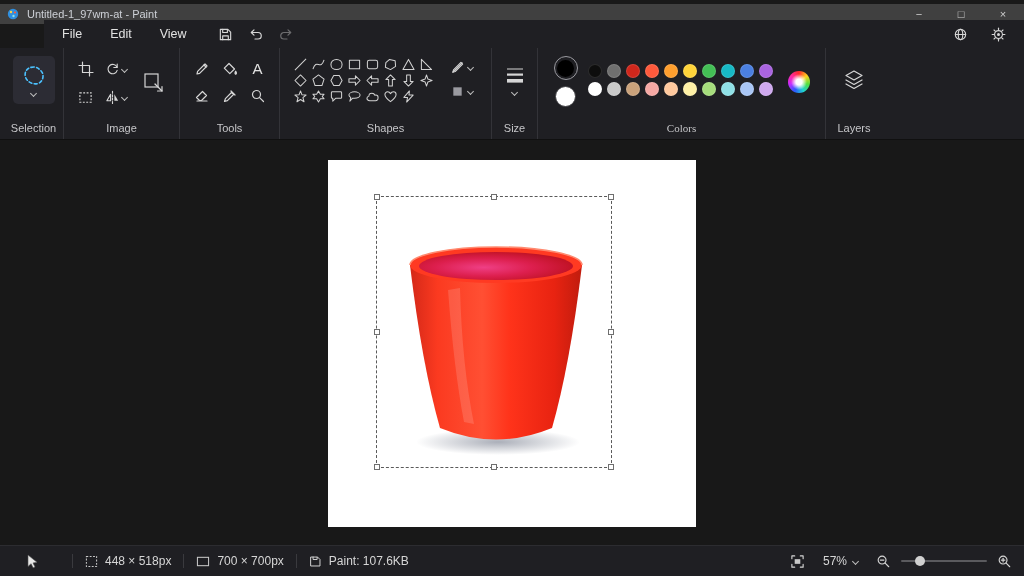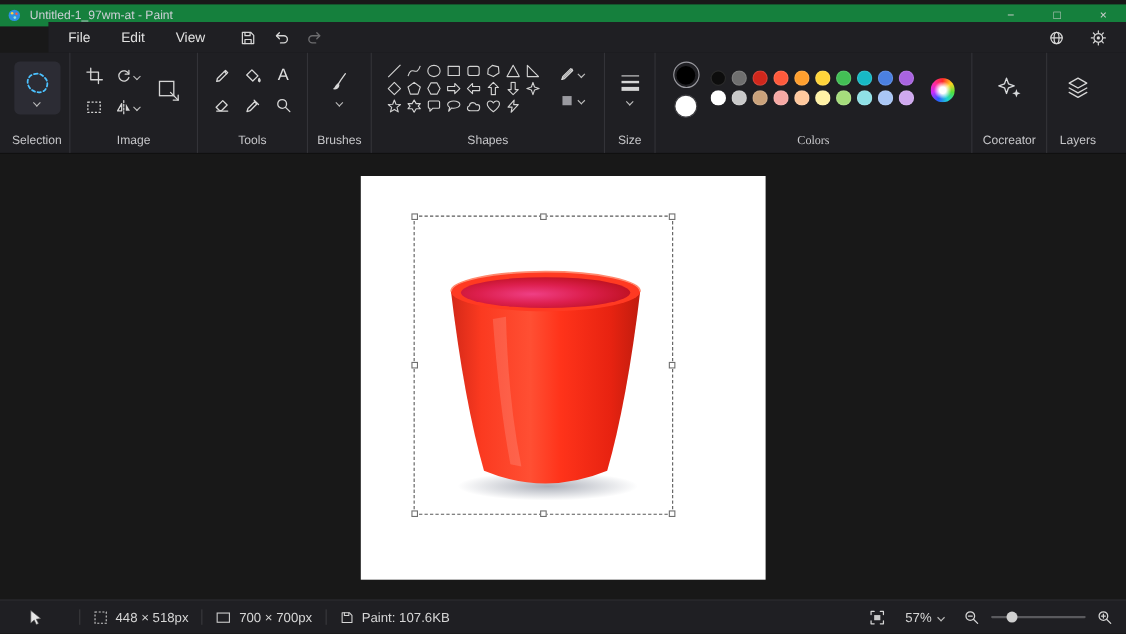--- a/index.html
+++ b/index.html
@@ -7,21 +7,21 @@
   body {
     font-family:"Liberation Sans", sans-serif;
     background:#191919; color:#e6e6e6; position:relative; font-size:12px;
     --accent:#4cc2ff;
   }
   button { background:none; border:none; color:inherit; font:inherit; cursor:default; }
   svg { display:block; }
 
   
   .titlebar { position:absolute; top:4px; left:0; right:0; height:20px;
-    background:#15803d; display:flex; align-items:center; padding-left:7px; }
+    background:#404040; display:flex; align-items:center; padding-left:7px; }
   .titlebar .app-icon { margin-right:8px; }
   .titlebar .title { font-size:11px; color:#cdd0d6; }
   .win-controls { margin-left:auto; height:100%; display:flex; }
   .win-controls button { width:42px; height:100%; display:flex; align-items:center;
     justify-content:center; font-size:11px; color:#cfcfcf; }
 
   
   .menubar { position:absolute; top:20px; left:0; right:0; height:28px;
     background:#1f1f23; display:flex; align-items:center; padding-left:4px;margin-left:44px; }
   .menu-item { padding:0 14px; height:100%; display:flex; align-items:center;
@@ -271,30 +271,20 @@
       <button class="icon-btn">
         <svg width="16" height="16" viewBox="0 0 16 16">
           <circle class="ic" cx="6.5" cy="6.5" r="4"></circle>
           <path class="ic" d="M9.6 9.6 L13.5 13.5"></path>
         </svg>
       </button>
     </div>
     <span class="group-label">Tools</span>
   </div>
 
-  <div class="group g-brushes">
-    <button class="icon-btn brush-btn">
-      <svg width="20" height="22" viewBox="0 0 20 22">
-        <path class="ic" d="M15 2 C12 6 10 9 8.5 11.5"></path>
-        <path class="ic-fill" d="M8.8 11 C10 12 9.8 14 8 15.5 C6.4 16.8 4.5 16.6 3.5 16 C5 15 5.5 13.5 6.5 12.2 C7.2 11.3 8 10.6 8.8 11 Z"></path>
-      </svg>
-      <span class="chev"></span>
-    </button>
-    <span class="group-label">Brushes</span>
-  </div>
 
   <div class="group g-shapes">
     <div class="shapes-wrap">
       <div class="shapes-grid">
           <button class="shape-btn">
             <svg viewBox="0 0 14 14">
               <path d="M1 13 L13 1"></path>
             </svg>
           </button>
           <button class="shape-btn">
@@ -471,29 +461,20 @@
             <button class="swatch" style="background: rgb(143, 224, 230);"></button>
             <button class="swatch" style="background: rgb(169, 198, 245);"></button>
             <button class="swatch" style="background: rgb(207, 169, 239);"></button>
           </div>
       </div>
       <button class="wheel"></button>
     </div>
     <span class="group-label">Colors</span>
   </div>
 
-  <div class="group g-cocreator">
-    <button class="icon-btn big-single">
-      <svg width="26" height="26" viewBox="0 0 26 26">
-        <path d="M10 4 L11.8 9.2 L17 11 L11.8 12.8 L10 18 L8.2 12.8 L3 11 L8.2 9.2 Z" fill="none" stroke="#d8dadc" stroke-width="1.2" stroke-linejoin="round"></path>
-        <path d="M19 14 L20 16.8 L22.8 17.8 L20 18.8 L19 21.6 L18 18.8 L15.2 17.8 L18 16.8 Z" fill="#d8dadc"></path>
-      </svg>
-    </button>
-    <span class="group-label">Cocreator</span>
-  </div>
 
   <div class="group g-layers">
     <button class="icon-btn big-single">
       <svg width="26" height="26" viewBox="0 0 26 26">
         <path class="ic" d="M13 4 L21 8.5 L13 13 L5 8.5 Z"></path>
         <path class="ic" d="M5 13 L13 17.5 L21 13"></path>
         <path class="ic" d="M5 17 L13 21.5 L21 17"></path>
       </svg>
     </button>
     <span class="group-label">Layers</span>

